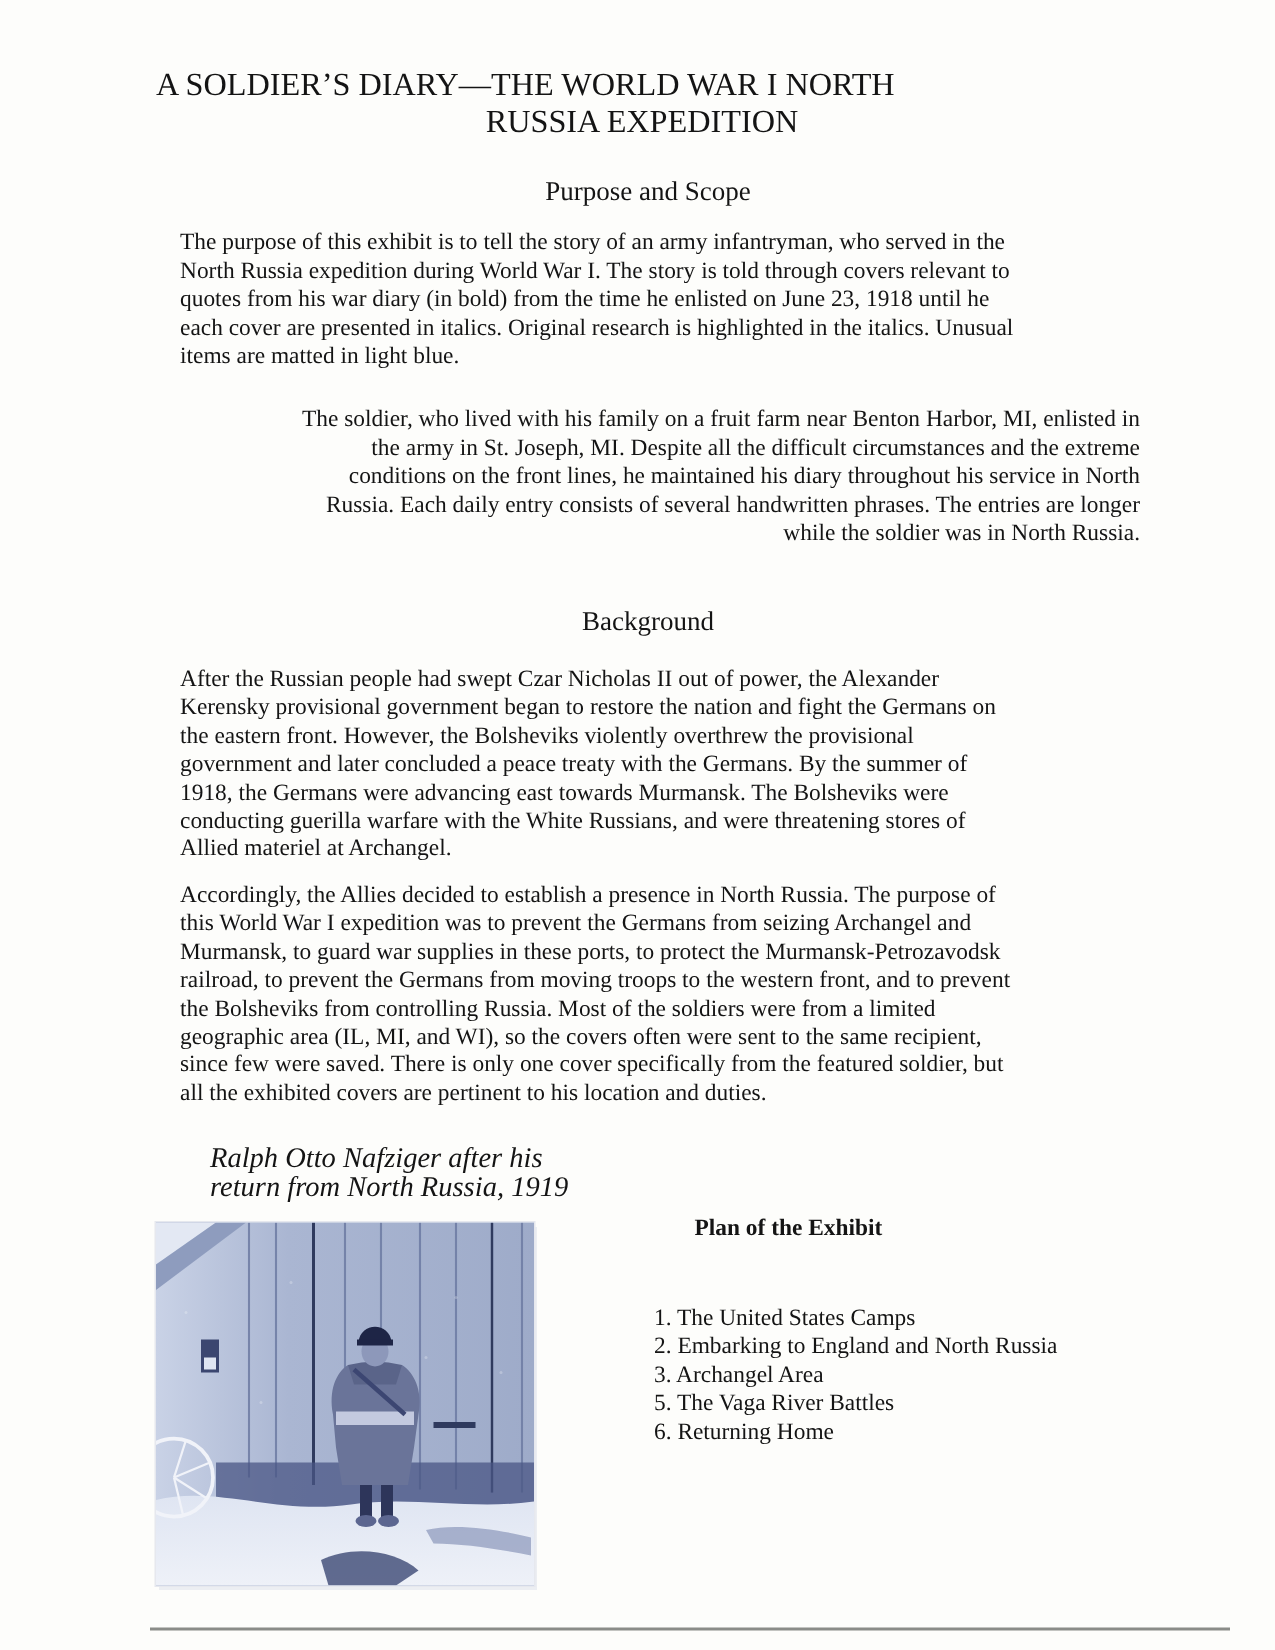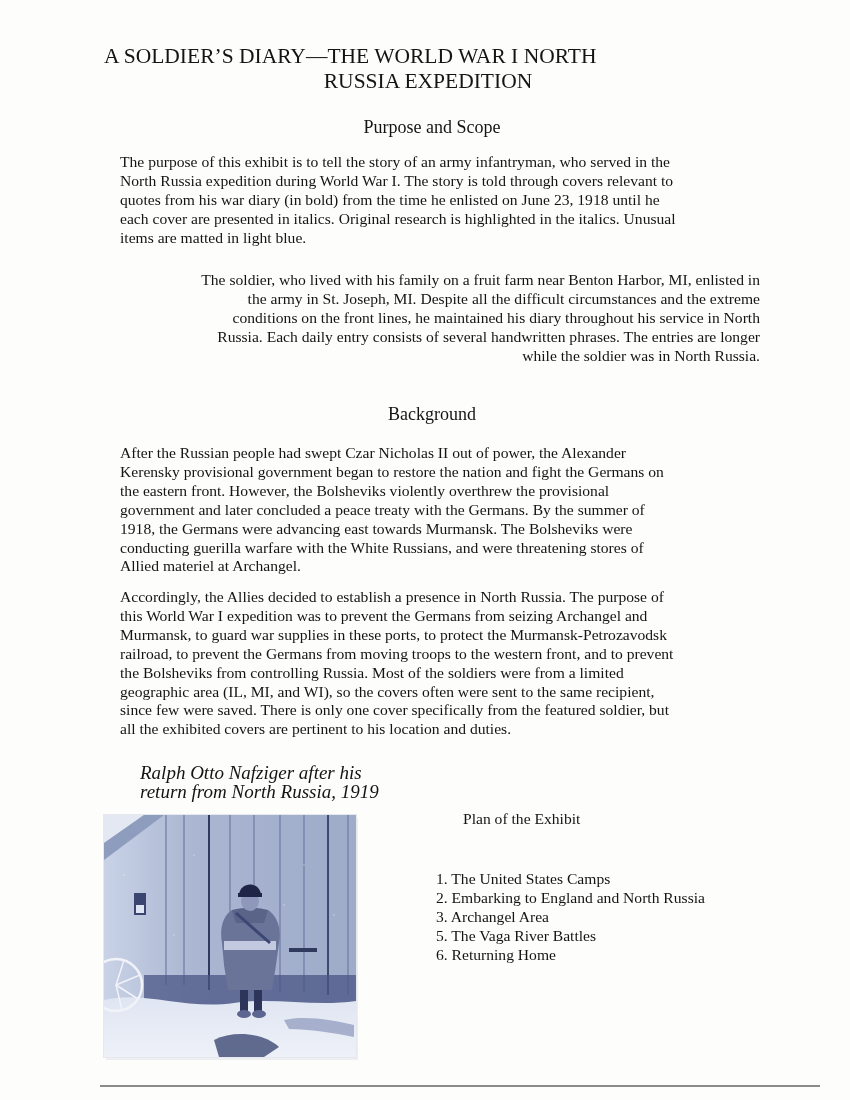--- a/index.html
+++ b/index.html
@@ -24,21 +24,21 @@
       left: 120px; width: 640px;
       font-size: 15.6px; line-height: 18.9px;
     }
     .para .ln { display: block; white-space: nowrap; }
     .caption {
       left: 120px; top: 764px; font-style: italic;
       font-size: 19px; line-height: 18.9px; margin-left: 20px;
     }
     .caption .ln { display: block; white-space: nowrap; }
     .plan-title {
-      left: 463px; top: 809px; font-weight: normal;
+      left: 463px; top: 809px; font-weight: bold;
       font-size: 15.6px; line-height: 19px; white-space: nowrap;
     }
     .plan-list {
       left: 436px; top: 869px; margin: 0; padding: 0; list-style: none;
       font-size: 15.6px; line-height: 19px; font-family: Liberation Serif, serif;
     }
     .plan-list li { white-space: nowrap; }
     .photo {
       left: 104px; top: 815px; width: 252px; height: 242px;
       overflow: hidden;

